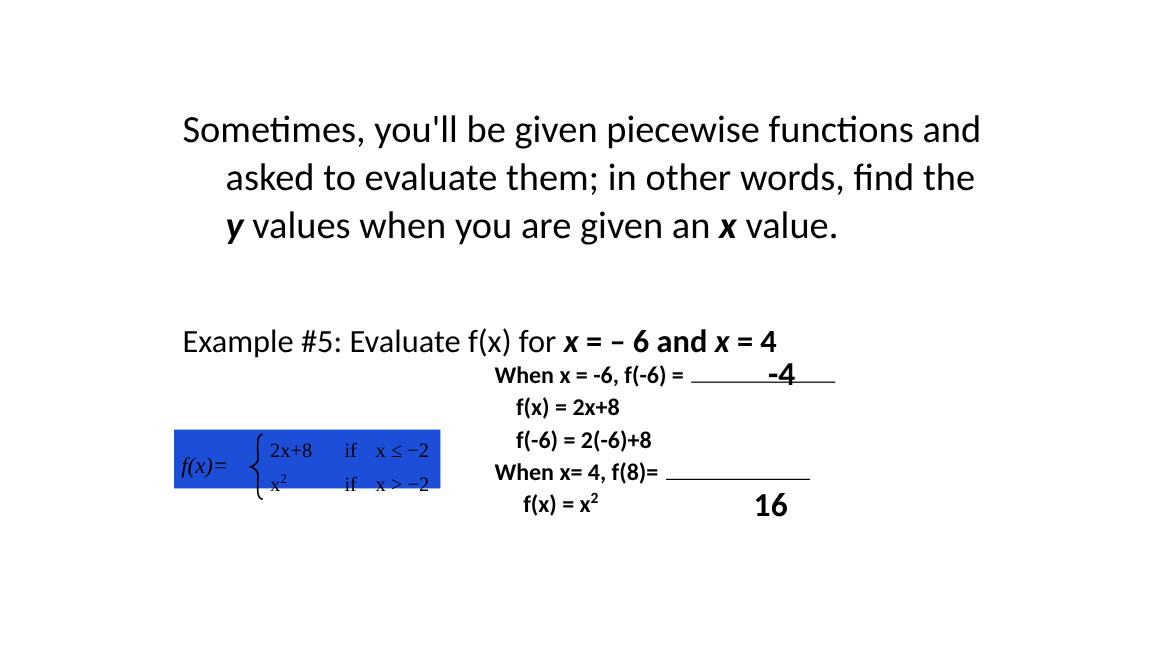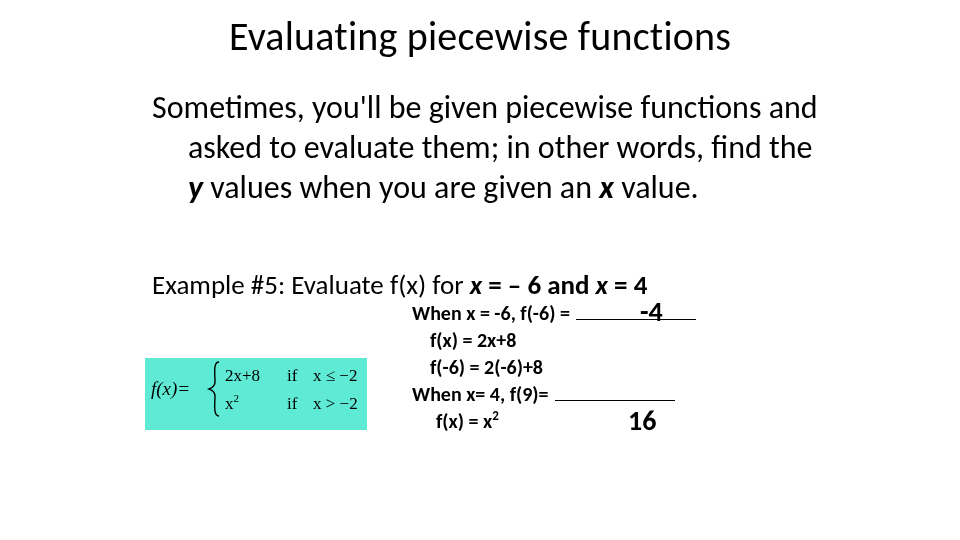--- a/index.html
+++ b/index.html
@@ -46,22 +46,22 @@
     font-size: 27px;
   }
   .example-line .bi { font-weight: 700; font-style: italic; }
   .example-line .b { font-weight: 700; }
 
   .func-def {
     position: absolute;
     top: 358px;
     left: 145px;
     width: 222px;
-    height: 72px;
-    background: #5eead4;
+    height: 49px;
+    background: #1d4ed8;
   }
   .func-label {
     position: absolute;
     left: 6px;
     top: 20px;
     font-family: "Times New Roman", serif;
     font-size: 19px;
     font-style: italic;
   }
   .brace-svg {
@@ -115,21 +115,20 @@
     color: #000;
   }
   .ans.a1 { left: 640px; top: 294px; }
   .ans.a2 { left: 628px; top: 403px; text-align: center; }
 </style>
 </head>
 <body>
 
 <div class="slide">
 
-  <div class="title">Evaluating piecewise functions</div>
 
   <div class="body-text">
     <span>Sometimes, you'll be given piecewise functions and asked to evaluate them; in other words, find the </span><span class="bold">y</span><span> values when you are given an </span><span class="bold">x</span><span> value.</span>
   </div>
 
   <div class="example-line">
     <span>Example #5: Evaluate f(x) for </span><span class="bi">x</span><span class="b"> = </span><span class="b">– 6 and </span><span class="bi">x</span><span class="b"> = 4</span>
   </div>
 
   <div class="func-def">
@@ -149,21 +148,21 @@
     </div>
   </div>
 
   <div class="work">
     <div class="line">
       <span>When x = -6, f(-6) = </span><span class="blank"></span>
     </div>
     <div class="line indent1">f(x) = 2x+8</div>
     <div class="line indent1">f(-6) = 2(-6)+8</div>
     <div class="line">
-      <span>When x= 4, f(9)= </span><span class="blank"></span>
+      <span>When x= 4, f(8)= </span><span class="blank"></span>
     </div>
     <div class="line indent2">
       <span>f(x) = x</span><sup class="sq">2</sup>
     </div>
   </div>
 
   <div class="ans a1">-4</div>
   <div class="ans a2">16</div>
 
 </div>

